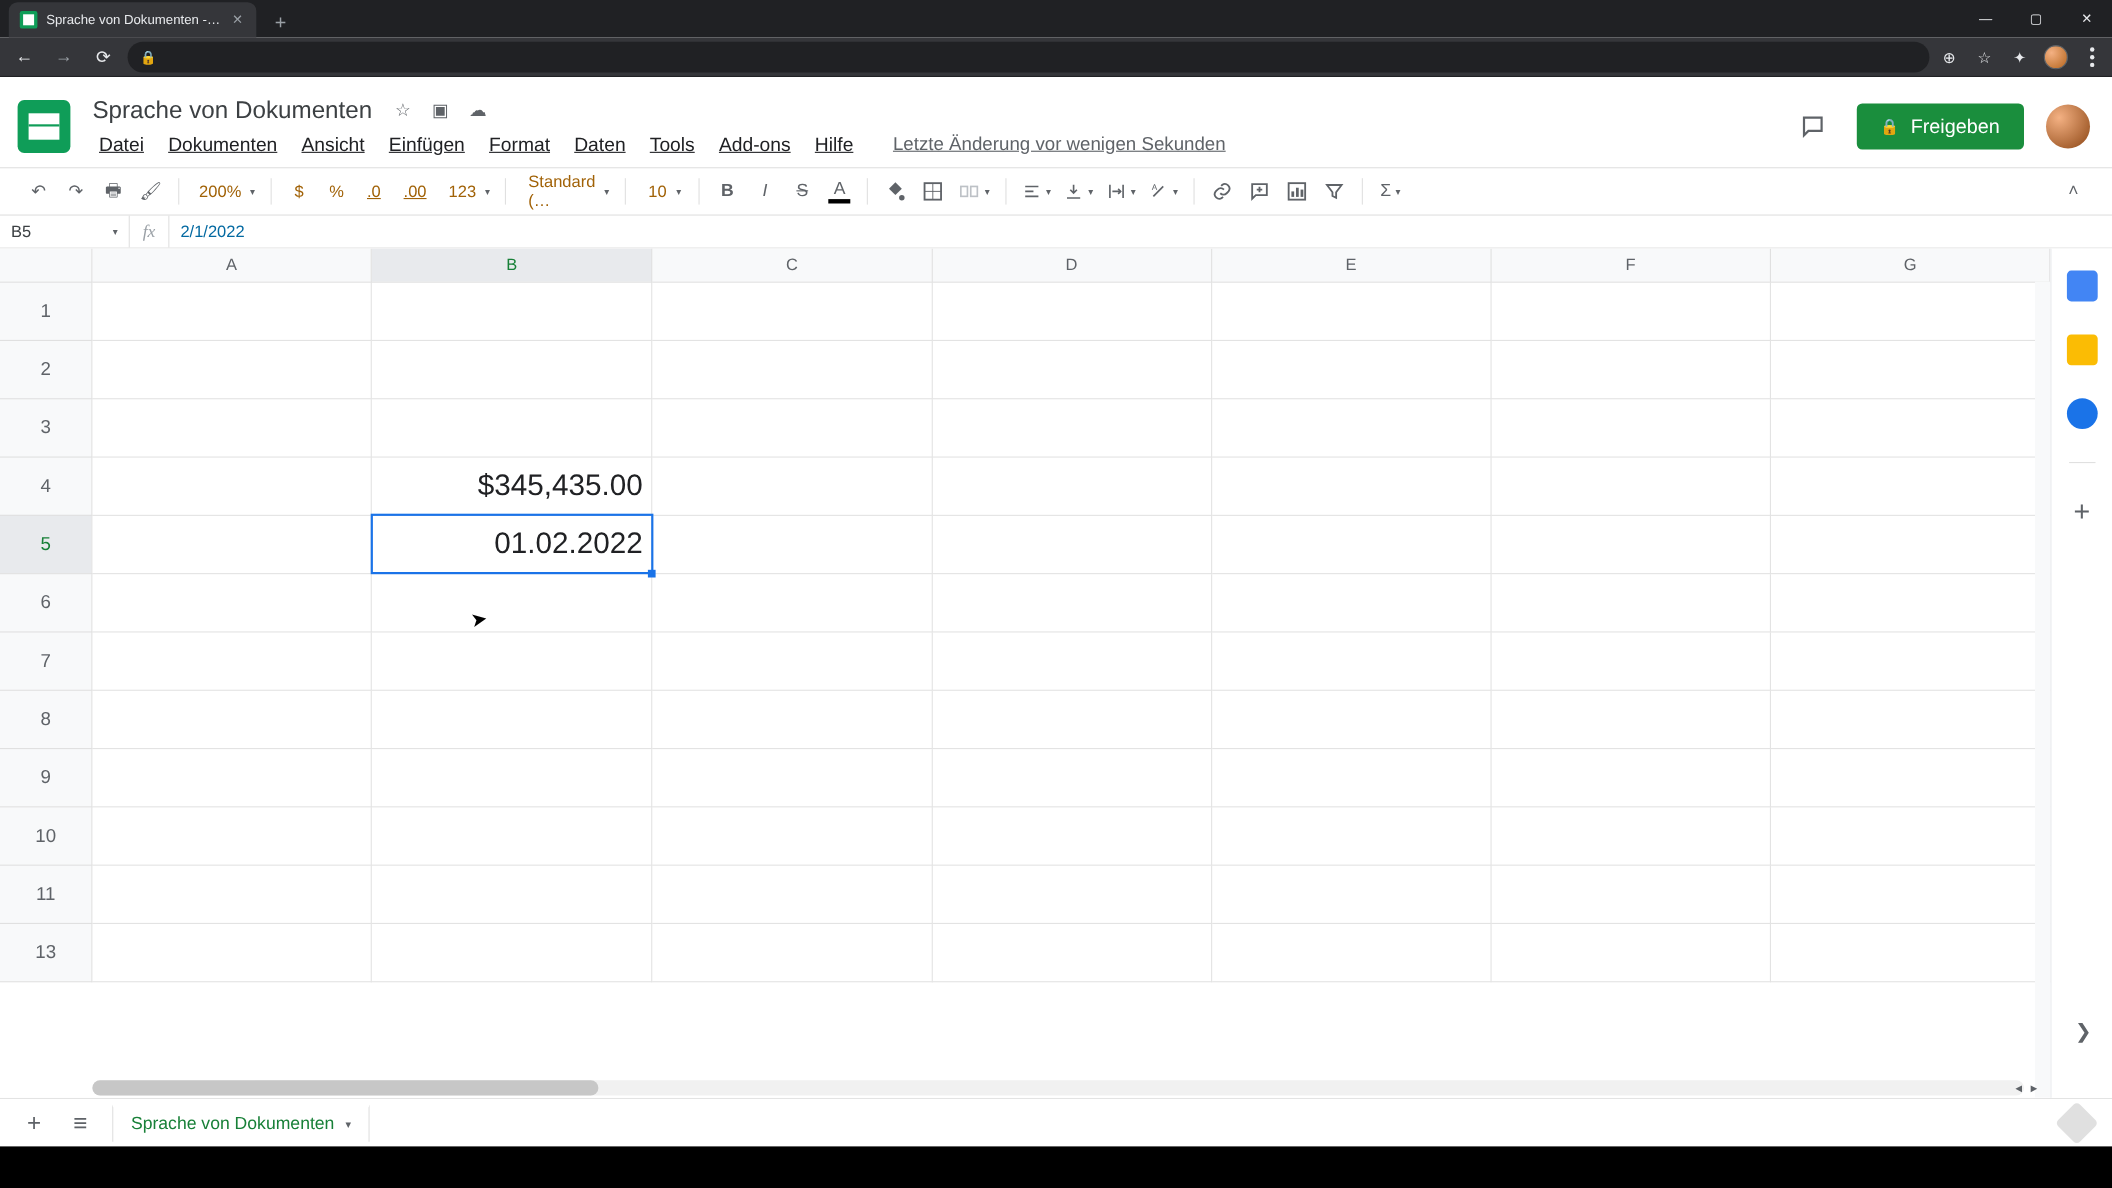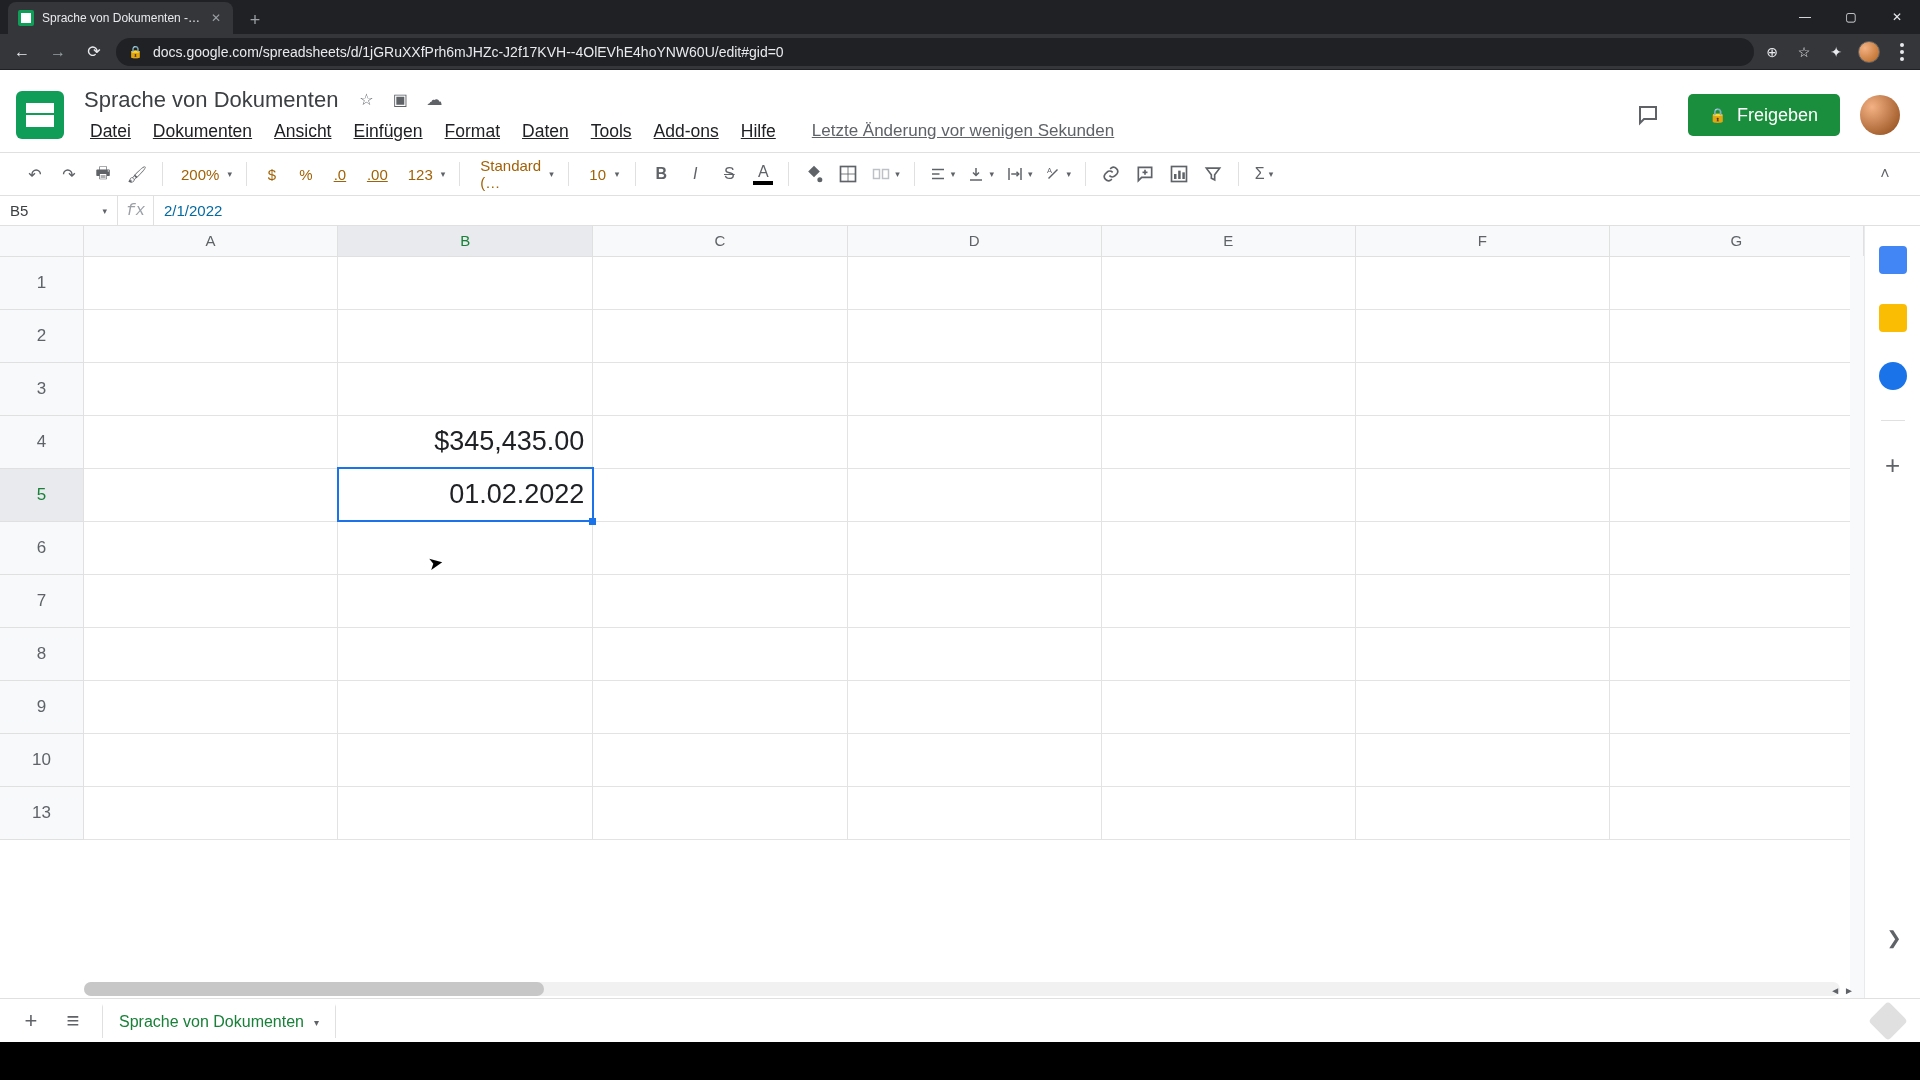--- a/index.html
+++ b/index.html
@@ -56,21 +56,21 @@
   .font-size-sel{ width:46px; justify-content:space-between; padding:0 6px;}
   .bold{font-weight:bold;}
   .italic{font-style:italic;}
   .strike{text-decoration:line-through;}
   .text-color{ border-bottom:4px solid #000; width:20px; height:22px; display:flex; align-items:flex-start; justify-content:center;}
   .toolbar-right{margin-left:auto;}
   
   .fx-row{ height:30px; border-bottom:1px solid #e0e0e0; display:flex; align-items:stretch;}
   .name-box{ width:118px; border-right:1px solid #e0e0e0; display:flex; align-items:center; padding:0 10px; font-size:15px; color:#3c4043; justify-content:space-between;}
   .name-box::after{content:"▾"; font-size:9px; color:#5f6368;}
-  .fx-label{ width:36px; display:flex; align-items:center; justify-content:center; color:#9aa0a6; font-style:italic; font-size:16px; font-family:Liberation Mono, monospace; border-right:1px solid #e0e0e0;}
+  .fx-label{ width:36px; display:flex; align-items:center; justify-content:center; color:#9aa0a6; font-style:italic; font-size:16px; font-family:Liberation Serif, serif; border-right:1px solid #e0e0e0;}
   .fx-input{ flex:1; display:flex; align-items:center; padding:0 10px; font-size:15px; color:#0369a1;}
   
   .grid-wrap{ flex:1; display:flex; position:relative; background:#fff;}
   .grid{ flex:1; position:relative; overflow:hidden;}
   .side-panel{ width:56px; border-left:1px solid #e8eaed; background:#fff; display:flex; flex-direction:column; align-items:center; padding-top:20px; gap:30px;}
   .side-ic{ width:28px;height:28px;border-radius:4px;}
   .side-ic.cal{background:#4285f4;}
   .side-ic.keep{background:#fbbc04;}
   .side-ic.tasks{background:#1a73e8; border-radius:50%;}
   .side-ic.plus{background:none;color:#5f6368;font-size:26px;display:flex;align-items:center;justify-content:center;}
@@ -123,21 +123,20 @@
       <div class="win-btn close">✕</div>
     </div>
   </div>
 
   <div class="urlbar">
     <div class="nav-btn enabled">←</div>
     <div class="nav-btn">→</div>
     <div class="nav-btn enabled">⟳</div>
     <div class="omnibox">
       <span class="lock">🔒</span>
-      <span class="url-text">docs.google.com/spreadsheets/d/1jGRuXXfPrh6mJHZc-J2f17KVH--4OlEVhE4hoYNW60U/edit#gid=0</span>
     </div>
     <div class="urlbar-right">
       <div class="url-icon">⊕</div>
       <div class="url-icon">☆</div>
       <div class="url-icon">✦</div>
       <div class="avatar-small"></div>
       <div class="url-icon">
           <div class="kebab">
             <span></span>
             <span></span>
@@ -421,20 +420,30 @@
                 <th class="row">10</th>
                 <td class="cell"></td>
                 <td class="cell"></td>
                 <td class="cell"></td>
                 <td class="cell"></td>
                 <td class="cell"></td>
                 <td class="cell"></td>
                 <td class="cell"></td>
               </tr>
               <tr>
+                <th class="row">11</th>
+                <td class="cell"></td>
+                <td class="cell"></td>
+                <td class="cell"></td>
+                <td class="cell"></td>
+                <td class="cell"></td>
+                <td class="cell"></td>
+                <td class="cell"></td>
+              </tr>
+              <tr>
                 <th class="row">13</th>
                 <td class="cell"></td>
                 <td class="cell"></td>
                 <td class="cell"></td>
                 <td class="cell"></td>
                 <td class="cell"></td>
                 <td class="cell"></td>
                 <td class="cell"></td>
               </tr>
             </tbody>

